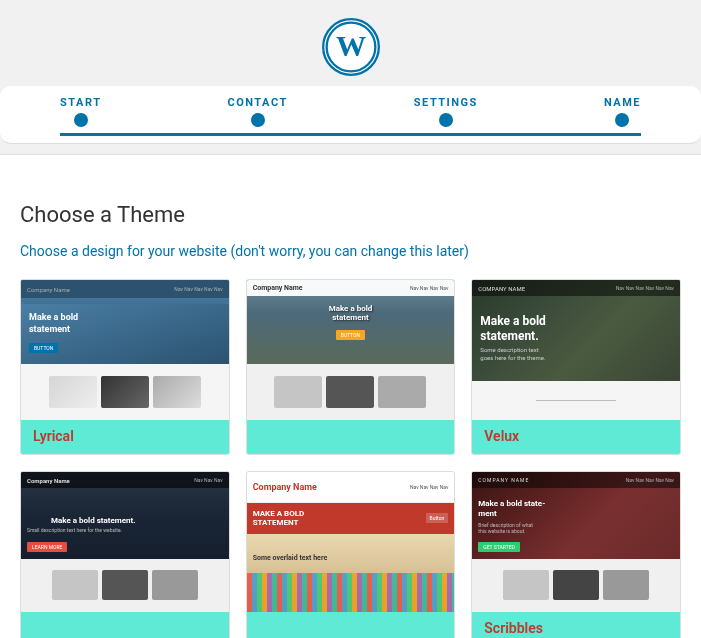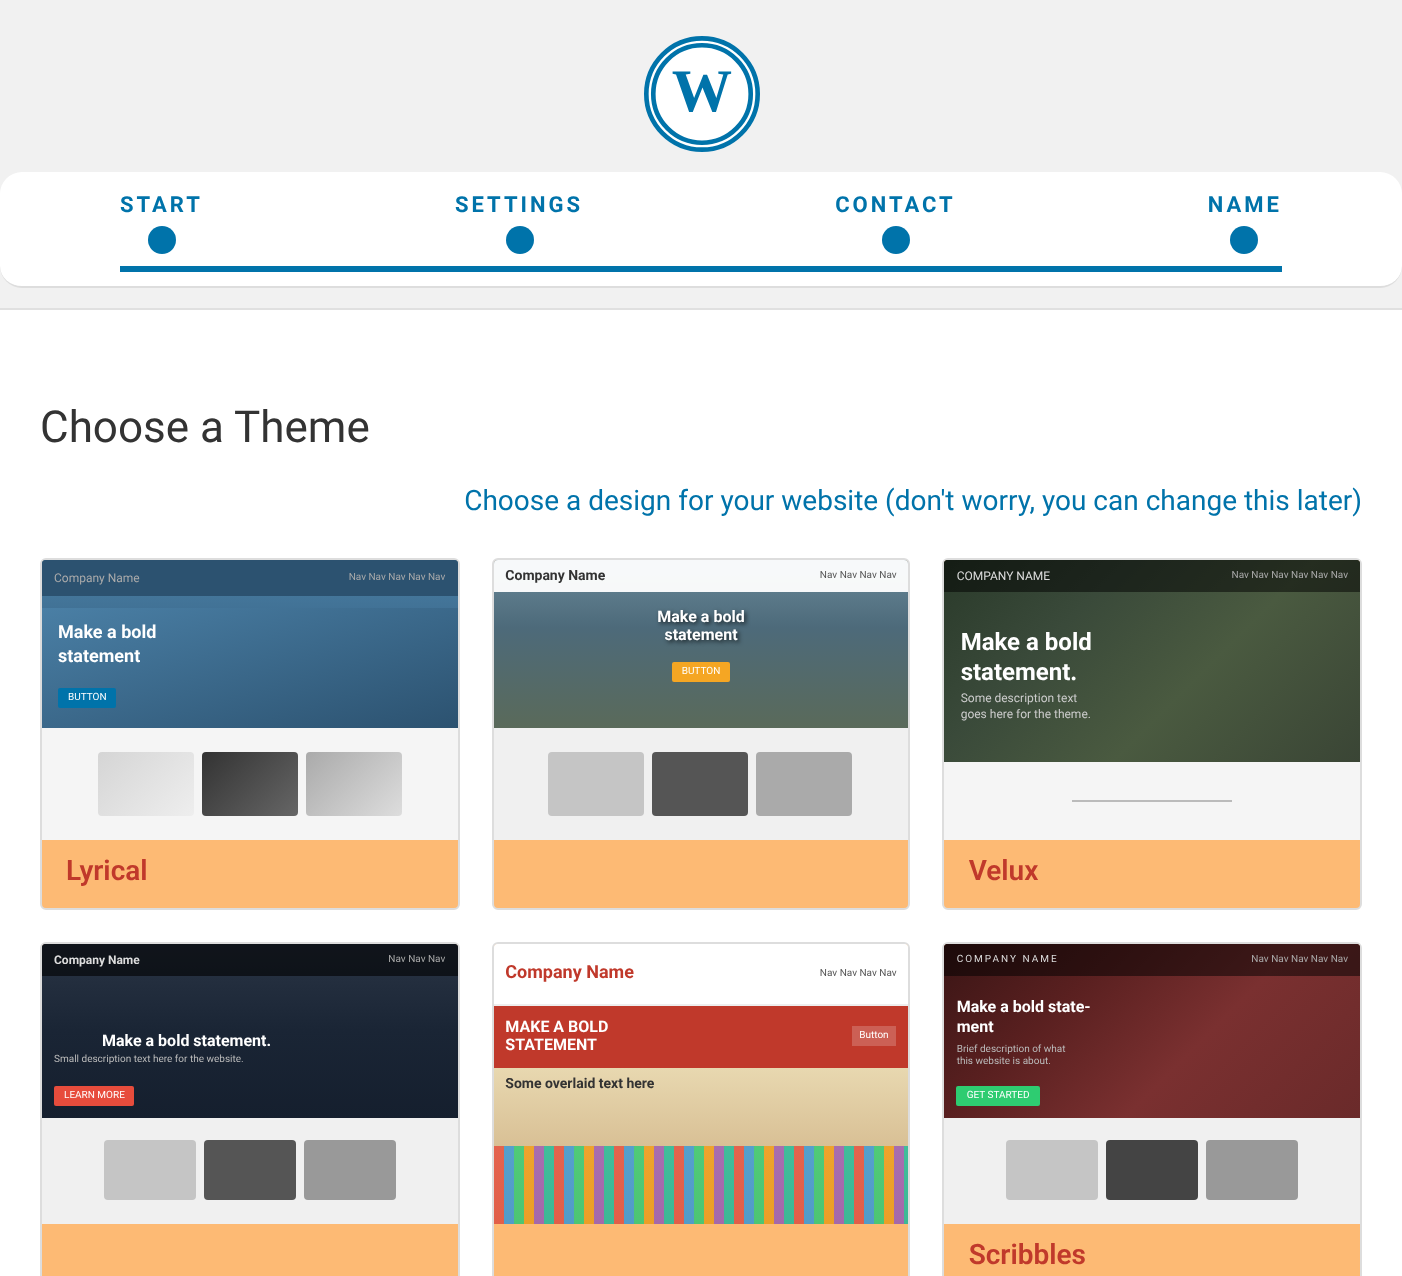--- a/index.html
+++ b/index.html
@@ -5,25 +5,25 @@
     * { box-sizing: border-box; margin: 0; padding: 0; }
     body { font-family: -apple-system, BlinkMacSystemFont, 'Segoe UI', Roboto, sans-serif; background: #f1f1f1; width: 701px; min-height: 638px; }
 
     
     .header { background: #f1f1f1; display: flex; justify-content: center; padding: 18px 0 10px; }
     .wp-logo { width: 58px; height: 58px; }
 
     
     .main-content { background: #fff; padding: 20px 20px 30px; border-top: 1px solid #e0e0e0; margin-top: 10px; }
     .page-title { font-size: 22px; font-weight: 400; color: #333; margin-bottom: 16px; margin-top: 27px; }
-    .subtitle { text-align: right; font-size: 14px; color: #0073aa; margin-bottom: 20px; }
+    .subtitle { text-align: left; font-size: 14px; color: #0073aa; margin-bottom: 20px; }
 
     
     .theme-grid { display: grid; grid-template-columns: repeat(3, 1fr); gap: 16px; }
-    .theme-card { border: 1px solid #ddd; border-radius: 3px; overflow: hidden; cursor: pointer; background: #fdba74; }
+    .theme-card { border: 1px solid #ddd; border-radius: 3px; overflow: hidden; cursor: pointer; background: #5eead4; }
     .theme-preview { width: 100%; height: 140px; overflow: hidden; position: relative; }
     .theme-name { padding: 8px 12px 10px; font-size: 14px; font-weight: 600; color: #c0392b; }
 
     
     
     .lyrical-preview { background: linear-gradient(180deg, #3d6b8e 0%, #2c5270 40%, #f5f5f5 40%); }
     .lyrical-top { height: 60%; background: linear-gradient(to bottom, #4a7fa5, #2c5270); position: relative; display: flex; align-items: center; justify-content: center; }
     .lyrical-bottom { height: 40%; background: #f5f5f5; display: flex; align-items: center; justify-content: center; gap: 4px; padding: 4px; }
     .thumb-img { width: 48px; height: 32px; background: #ccc; border-radius: 2px; }
     .thumb-img.t1 { background: linear-gradient(135deg, #d5d5d5, #eee); }
@@ -49,25 +49,25 @@
 </div>
 
 <div class="nav-bar">
   <div class="nav-inner">
     <div class="nav-line"></div>
     <div class="step-item">
       <span class="step-text">START</span>
       <div class="step-circle"></div>
     </div>
     <div class="step-item">
+      <span class="step-text">CONTACT</span>
+      <div class="step-circle"></div>
+    </div>
+    <div class="step-item">
       <span class="step-text">SETTINGS</span>
-      <div class="step-circle"></div>
-    </div>
-    <div class="step-item">
-      <span class="step-text">CONTACT</span>
       <div class="step-circle"></div>
     </div>
     <div class="step-item">
       <span class="step-text">NAME</span>
       <div class="step-circle"></div>
     </div>
   </div>
 </div>
 
 <div class="main-content">
@@ -167,21 +167,21 @@
         </div>
         <div style="height:22%;background:#c0392b;display:flex;align-items:center;padding:4px 6px;">
           <div>
             <div style="color:#fff;font-size:8px;font-weight:bold;">MAKE A BOLD</div>
             <div style="color:#fff;font-size:8px;font-weight:bold;">STATEMENT</div>
           </div>
           <div style="margin-left:auto;background:rgba(255,255,255,0.2);color:#fff;font-size:5px;padding:2px 4px;">Button</div>
         </div>
         <div style="height:56%;background:linear-gradient(to bottom,#e8d8b0,#c9a87a);position:relative;overflow:hidden;">
           <div style="position:absolute;bottom:0;left:0;right:0;height:50%;background:repeating-linear-gradient(90deg,#e74c3c,#e74c3c 5px,#3498db 5px,#3498db 10px,#2ecc71 10px,#2ecc71 15px,#f39c12 15px,#f39c12 20px,#9b59b6 20px,#9b59b6 25px,#1abc9c 25px,#1abc9c 30px);opacity:0.8;"></div>
-          <div style="position:absolute;top:4px;left:6px;right:6px;color:#333;font-size:7px;font-weight:bold;">Some overlaid text here</div>
+          <div style="position:absolute;top:20px;left:6px;right:6px;color:#333;font-size:7px;font-weight:bold;">Some overlaid text here</div>
         </div>
       </div>
     </div>
 
     <div class="theme-card">
       <div class="theme-preview" style="background:#1a0a0a;">
         <div style="height:62%;background:linear-gradient(135deg,#3a1515 0%,#5a2020 30%,#7a3030 60%,#6a2a2a 100%);position:relative;display:flex;flex-direction:column;justify-content:flex-end;padding:6px;">
           <div style="position:absolute;top:0;left:0;right:0;background:rgba(0,0,0,0.5);height:16px;display:flex;align-items:center;padding:0 6px;">
             <span style="color:#ddd;font-size:5px;letter-spacing:1px;">COMPANY NAME</span>
             <span style="color:#aaa;font-size:5px;margin-left:auto;">Nav Nav Nav Nav Nav</span>

